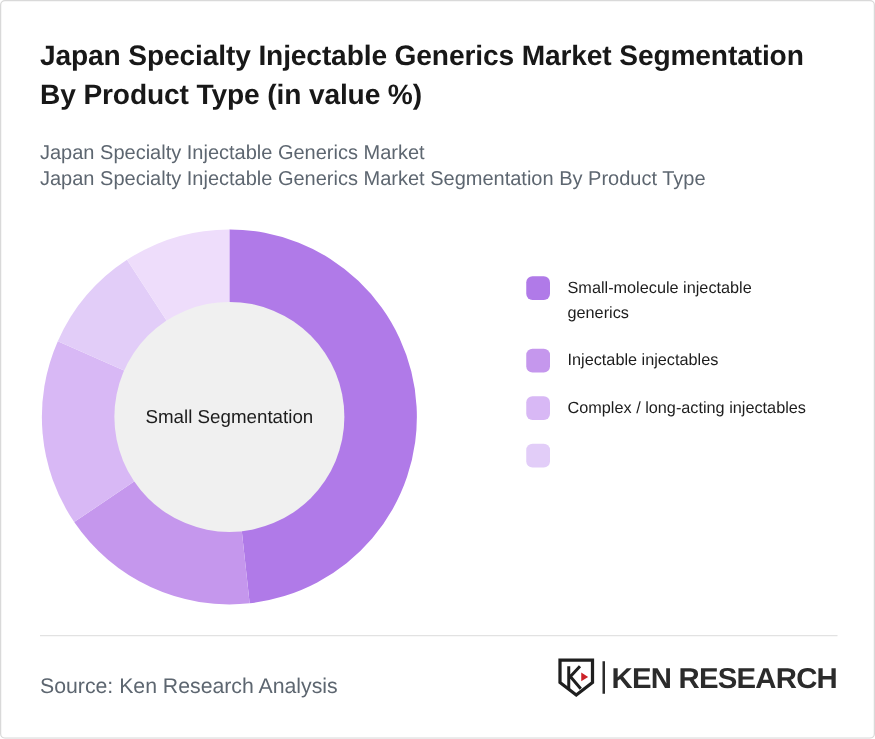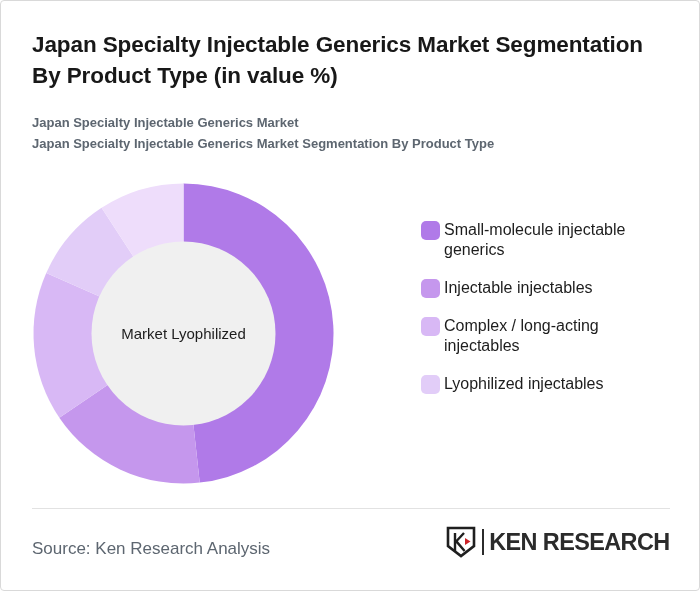--- a/index.html
+++ b/index.html
@@ -34,24 +34,23 @@
     color: #181818;
     letter-spacing: -0.1px;
   }
   .subtitle-block {
     position: absolute;
     left: 31px;
     top: 111px;
     width: 620px;
   }
   .subtitle {
-    font-size: 13px;
+    font-size: 16px;
     line-height: 21px;
     color: #5d6670;
-    font-weight: bold;
   }
   
   .donut-wrap {
     position: absolute;
     left: 32px;
     top: 182px;
     width: 301px;
     height: 301px;
   }
   .donut-svg {
@@ -86,22 +85,22 @@
     margin-bottom: 18px;
   }
   .legend-swatch {
     width: 19px;
     height: 19px;
     border-radius: 5px;
     flex: 0 0 19px;
     margin-top: 1px;
   }
   .legend-label {
-    margin-left: 4px;
-    font-size: 16px;
+    margin-left: 14px;
+    font-size: 13px;
     line-height: 20px;
     color: #1d1d1d;
     max-width: 200px;
   }
   
   .divider {
     position: absolute;
     left: 31px;
     top: 507px;
     width: 638px;
@@ -160,39 +159,38 @@
     <svg class="donut-svg" viewBox="0 0 301 301">
       <g id="donut-slices">
           <path d="M 150.5 150.5 L 150.50 0.50 A 150 150 0 0 1 166.72 299.62 Z" fill="#b07ae8"></path>
           <path d="M 150.5 150.5 L 166.72 299.62 A 150 150 0 0 1 26.35 234.68 Z" fill="#c597ed"></path>
           <path d="M 150.5 150.5 L 26.35 234.68 A 150 150 0 0 1 13.25 89.98 Z" fill="#d8b8f5"></path>
           <path d="M 150.5 150.5 L 13.25 89.98 A 150 150 0 0 1 68.58 24.85 Z" fill="#e2cdf8"></path>
           <path d="M 150.5 150.5 L 68.58 24.85 A 150 150 0 0 1 150.50 0.50 Z" fill="#eeddfb"></path>
         </g>
       <circle cx="150.5" cy="150.5" r="92" fill="#f0f0f0"></circle>
     </svg>
-    <div class="donut-center-label">Market Lyophilized</div>
+    <div class="donut-center-label">Small Segmentation</div>
   </div>
 
   <div class="legend" id="legend-root">
       <div class="legend-item">
         <span class="legend-swatch" style="background: rgb(176, 122, 232);"></span>
         <span class="legend-label">Small-molecule injectable generics</span>
       </div>
       <div class="legend-item">
         <span class="legend-swatch" style="background: rgb(197, 151, 237);"></span>
         <span class="legend-label">Injectable injectables</span>
       </div>
       <div class="legend-item">
         <span class="legend-swatch" style="background: rgb(216, 184, 245);"></span>
         <span class="legend-label">Complex / long-acting injectables</span>
       </div>
       <div class="legend-item">
         <span class="legend-swatch" style="background: rgb(226, 205, 248);"></span>
-        <span class="legend-label">Lyophilized injectables</span>
       </div>
     </div>
 
   <div class="divider"></div>
 
   <div class="source-text">Source: Ken Research Analysis</div>
 
   <div class="logo">
     <svg class="logo-mark" viewBox="0 0 30 32">
       <path d="M2 2 H28 V20 L15 30 L2 20 Z" fill="none" stroke="#1f1f1f" stroke-width="2.6"></path>

